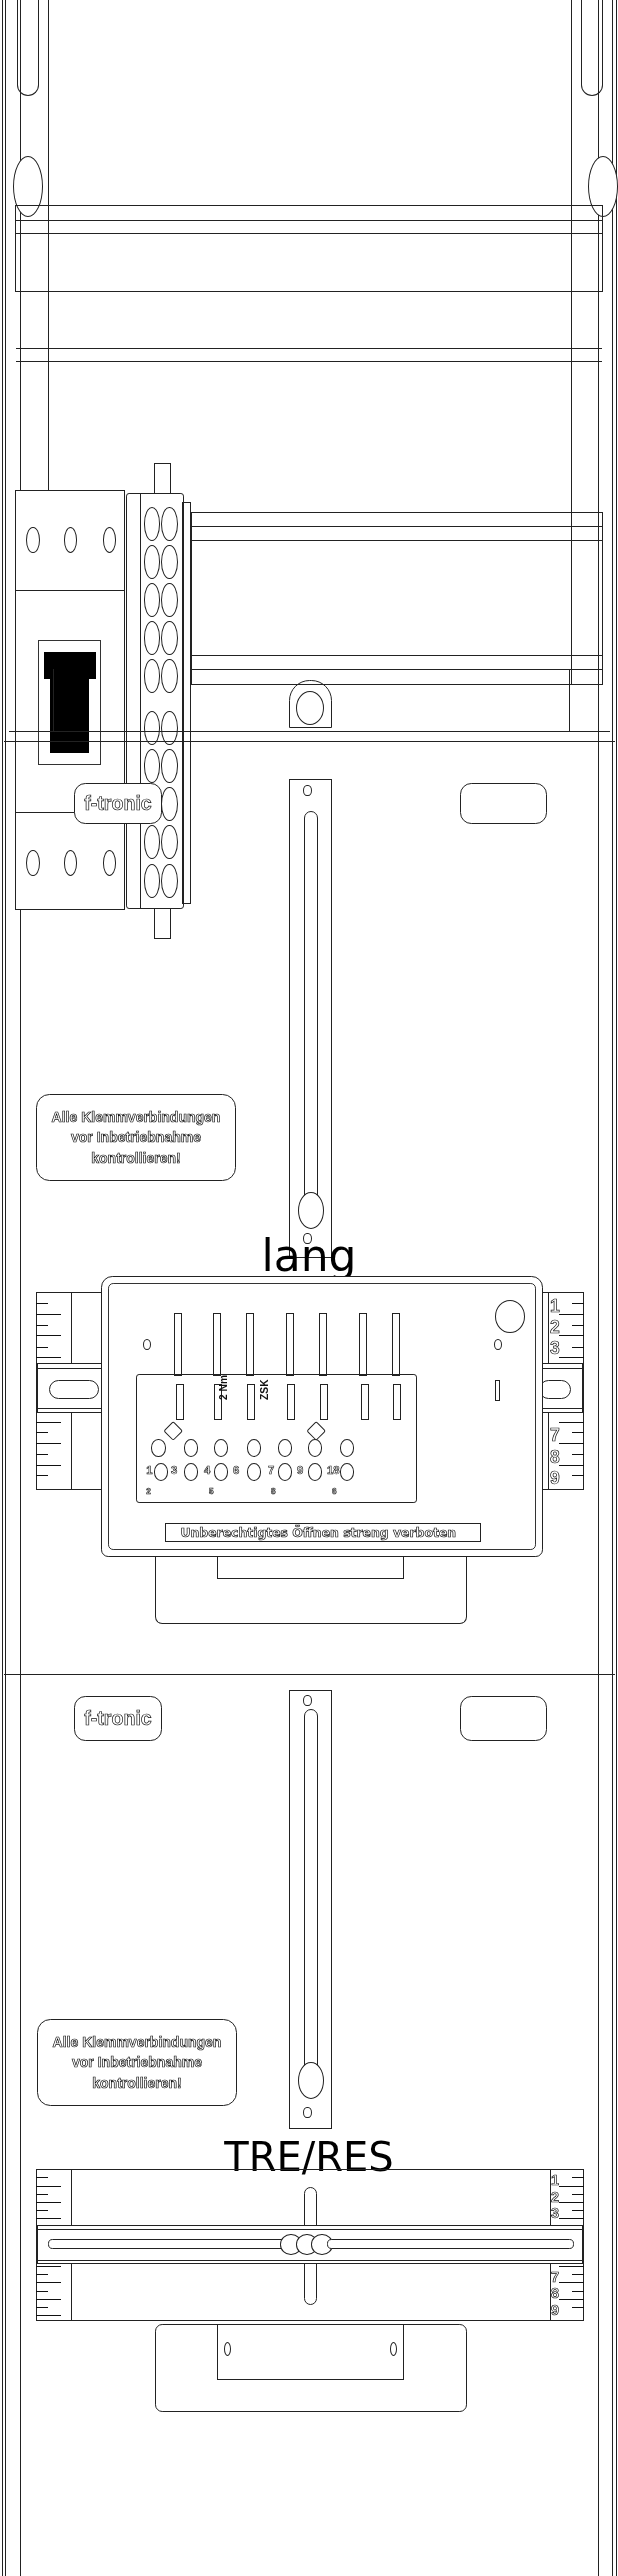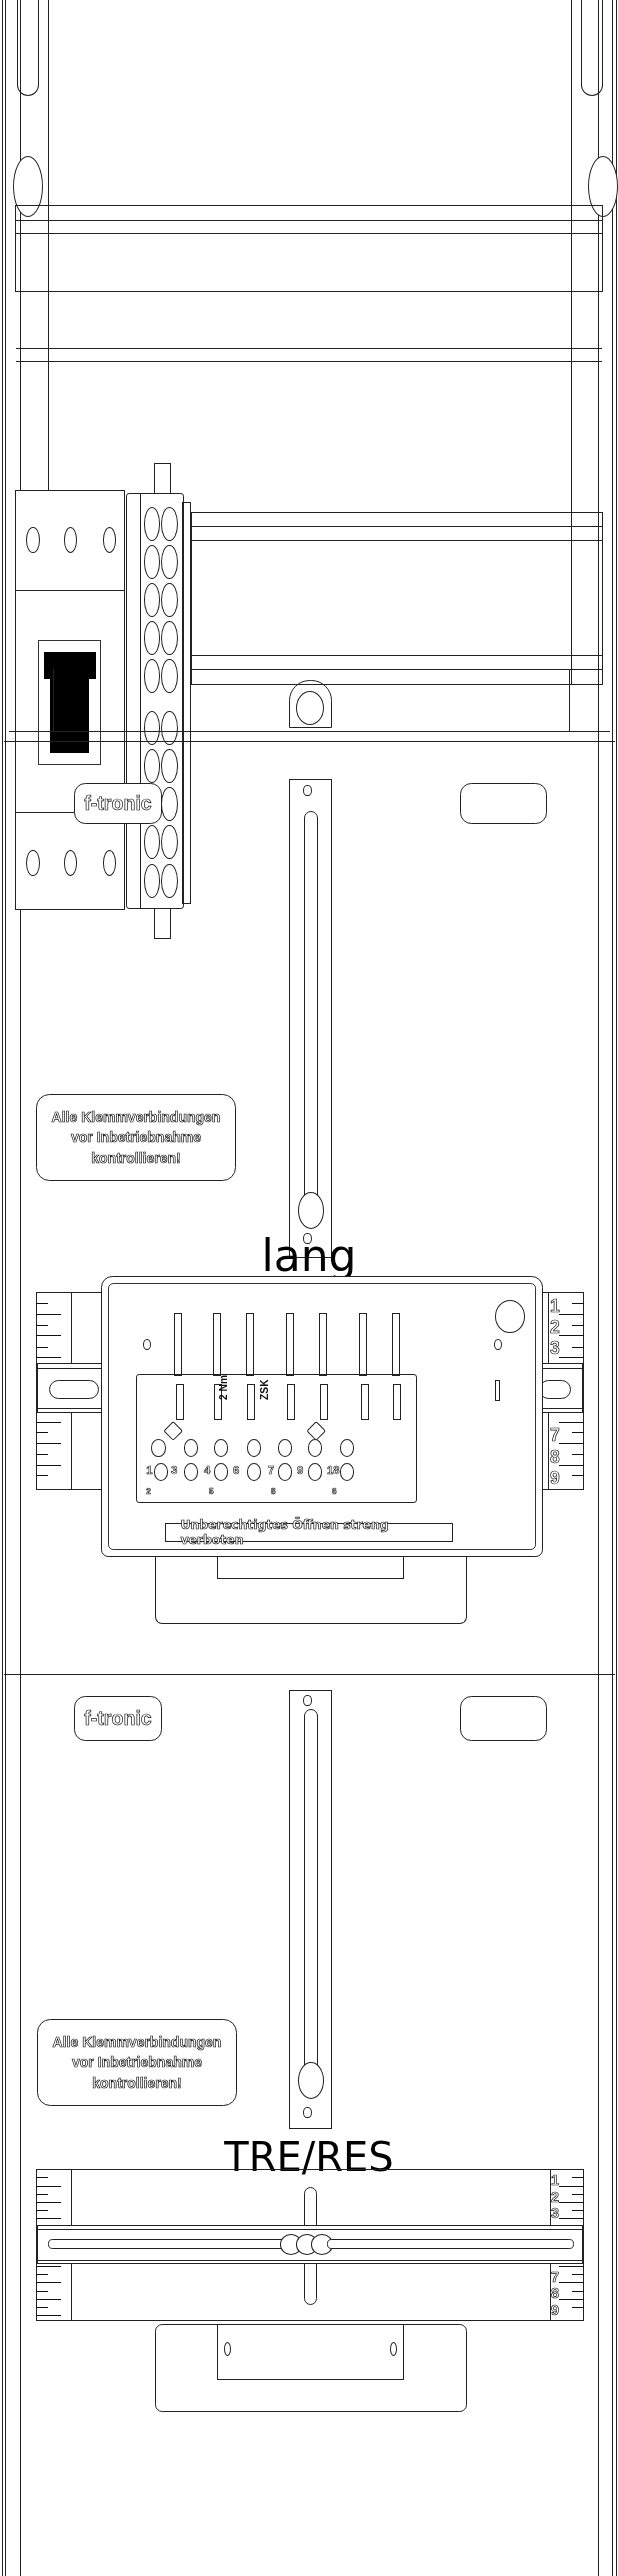--- a/index.html
+++ b/index.html
@@ -228,21 +228,21 @@
   <div class="hole" style="left:141px;top:88px;width:14.4px;height:17.5px;"></div>
   <div class="hole" style="left:171px;top:88px;width:14.4px;height:17.5px;"></div>
   <div class="hole" style="left:203px;top:88px;width:14.4px;height:17.5px;"></div>
 
   <span class="num" style="left:9.3px;top:113px;font-size:8.2px;">2</span>
   <span class="num" style="left:72px;top:113px;font-size:8.2px;">5</span>
   <span class="num" style="left:134px;top:113px;font-size:8.2px;">8</span>
   <span class="num" style="left:195px;top:113px;font-size:8.2px;">6</span>
 </div>
 
-<div class="abs ln" style="left:165px;top:1523px;width:288px;height:18.5px;background:#fff;display:flex;align-items:center;padding-left:14.4px;">
+<div class="abs ln" style="left:165px;top:1523px;width:316px;height:18.5px;background:#fff;display:flex;align-items:center;padding-left:14.4px;">
   <span class="outline-text" style="font-size:12.4px;font-family:'DejaVu Sans',sans-serif;">Unberechtigtes Öffnen streng verboten</span>
 </div>
 
 <div class="abs ln" style="left:155px;top:1557px;width:312px;height:67px;border-top:none;border-radius:0 0 7.2px 7.2px;">
   <div class="abs ln" style="left:61px;top:0;width:187px;height:21.6px;border-top:none;"></div>
 </div>
 
 <div class="hline" style="left:4.1px;width:611px;top:1674px;"></div>
 
 <div class="label-box" style="left:74px;top:1696px;width:88px;height:45px;">

